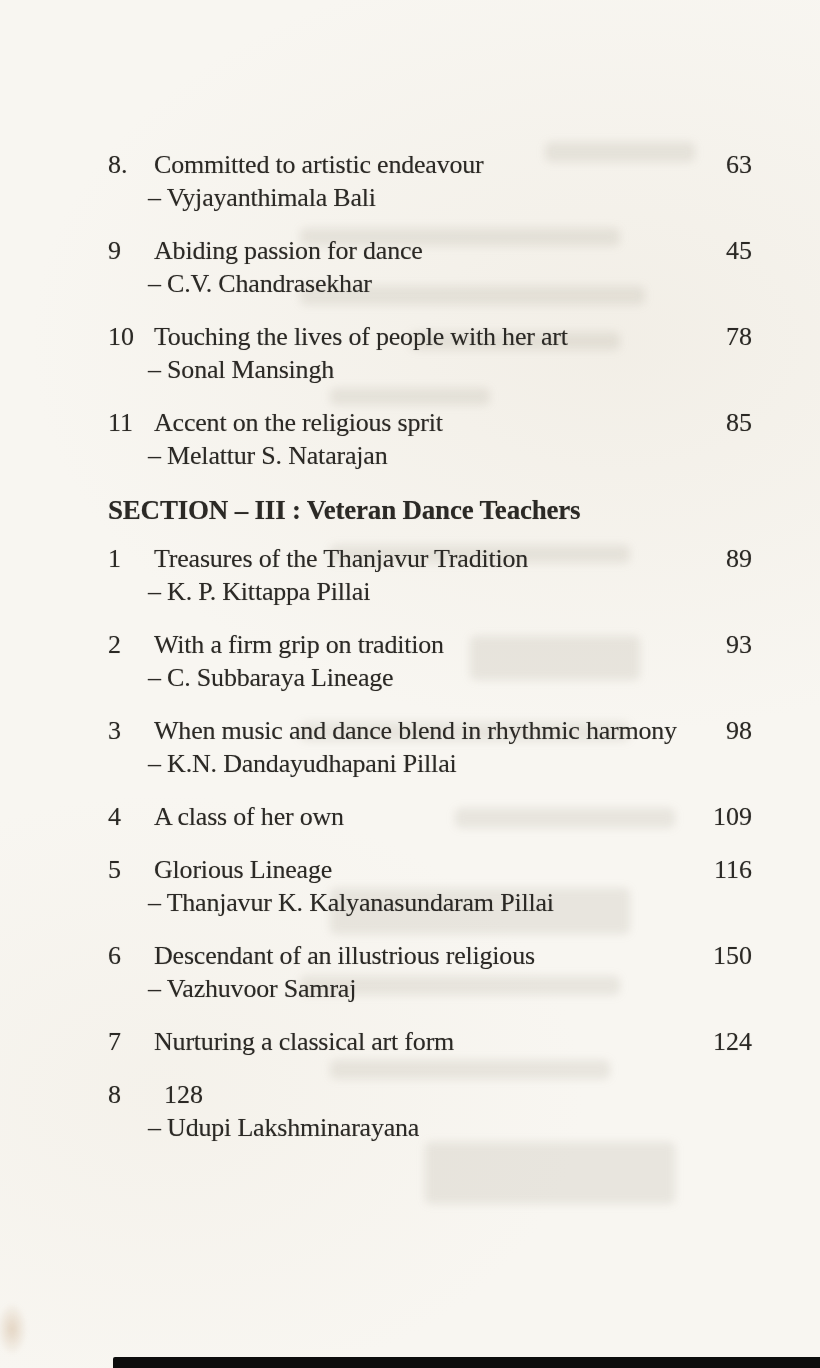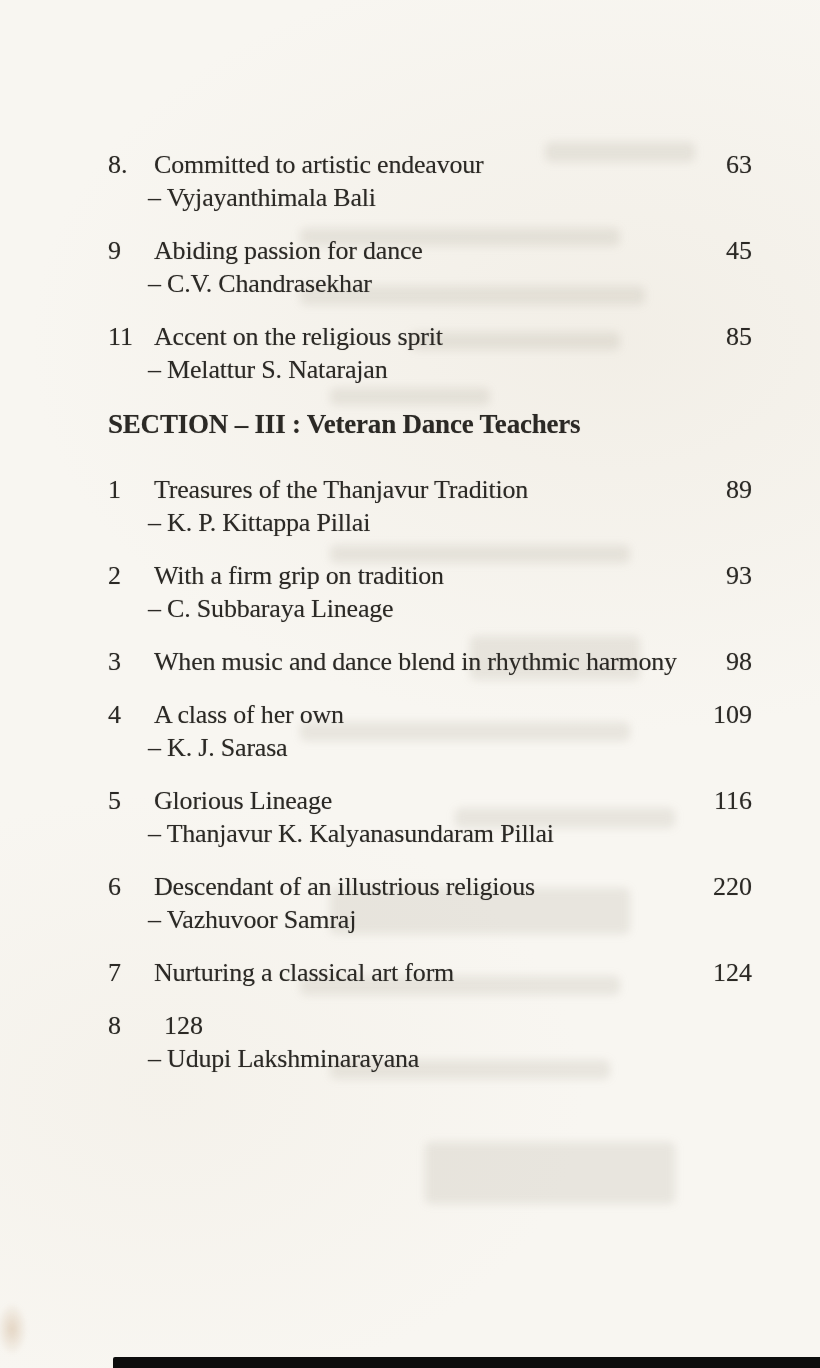--- a/index.html
+++ b/index.html
@@ -68,21 +68,21 @@
     font-size: 26px;
     line-height: 33px;
     letter-spacing: -0.2px;
     font-family: Liberation Serif, serif;
   }
   .section-header {
     font-size: 27px;
     font-weight: bold;
     line-height: 36px;
     margin-top: 14px;
-    margin-bottom: 31px;
+    margin-bottom: 14px;
     letter-spacing: -0.2px;
     white-space: nowrap;
   }
 
   
   .bottom-bar {
     position: absolute;
     left: 113px; right: 0; bottom: 0;
     height: 11px;
     background: var(--bar);
@@ -129,20 +129,28 @@
           <div class="toc-item">
             <div class="l1">
               <span class="num">9</span>
               <span class="title">Abiding passion for dance</span>
               <span class="pg">45</span>
             </div>
             <div class="l2"><span class="author">– C.V. Chandrasekhar</span></div>
           </div>
           <div class="toc-item">
             <div class="l1">
+              <span class="num">10</span>
+              <span class="title">Touching the lives of people with her art</span>
+              <span class="pg">78</span>
+            </div>
+            <div class="l2"><span class="author">– Sonal Mansingh</span></div>
+          </div>
+          <div class="toc-item">
+            <div class="l1">
               <span class="num">11</span>
               <span class="title">Accent on the religious sprit</span>
               <span class="pg">85</span>
             </div>
             <div class="l2"><span class="author">– Melattur S. Natarajan</span></div>
           </div>
         </div>
     </section>
 
     <h2 class="section-header">SECTION – III : Veteran Dance Teachers</h2>
@@ -164,42 +172,42 @@
               <span class="pg">93</span>
             </div>
             <div class="l2"><span class="author">– C. Subbaraya Lineage</span></div>
           </div>
           <div class="toc-item">
             <div class="l1">
               <span class="num">3</span>
               <span class="title">When music and dance blend in rhythmic harmony</span>
               <span class="pg">98</span>
             </div>
+            <div class="l2"><span class="author">– K.N. Dandayudhapani Pillai</span></div>
           </div>
           <div class="toc-item">
             <div class="l1">
               <span class="num">4</span>
               <span class="title">A class of her own</span>
               <span class="pg">109</span>
             </div>
-            <div class="l2"><span class="author">– K. J. Sarasa</span></div>
           </div>
           <div class="toc-item">
             <div class="l1">
               <span class="num">5</span>
               <span class="title">Glorious Lineage</span>
               <span class="pg">116</span>
             </div>
             <div class="l2"><span class="author">– Thanjavur K. Kalyanasundaram Pillai</span></div>
           </div>
           <div class="toc-item">
             <div class="l1">
               <span class="num">6</span>
               <span class="title">Descendant of an illustrious religious</span>
-              <span class="pg">220</span>
+              <span class="pg">150</span>
             </div>
             <div class="l2"><span class="author">– Vazhuvoor Samraj</span></div>
           </div>
           <div class="toc-item">
             <div class="l1">
               <span class="num">7</span>
               <span class="title">Nurturing a classical art form</span>
               <span class="pg">124</span>
             </div>
           </div>

